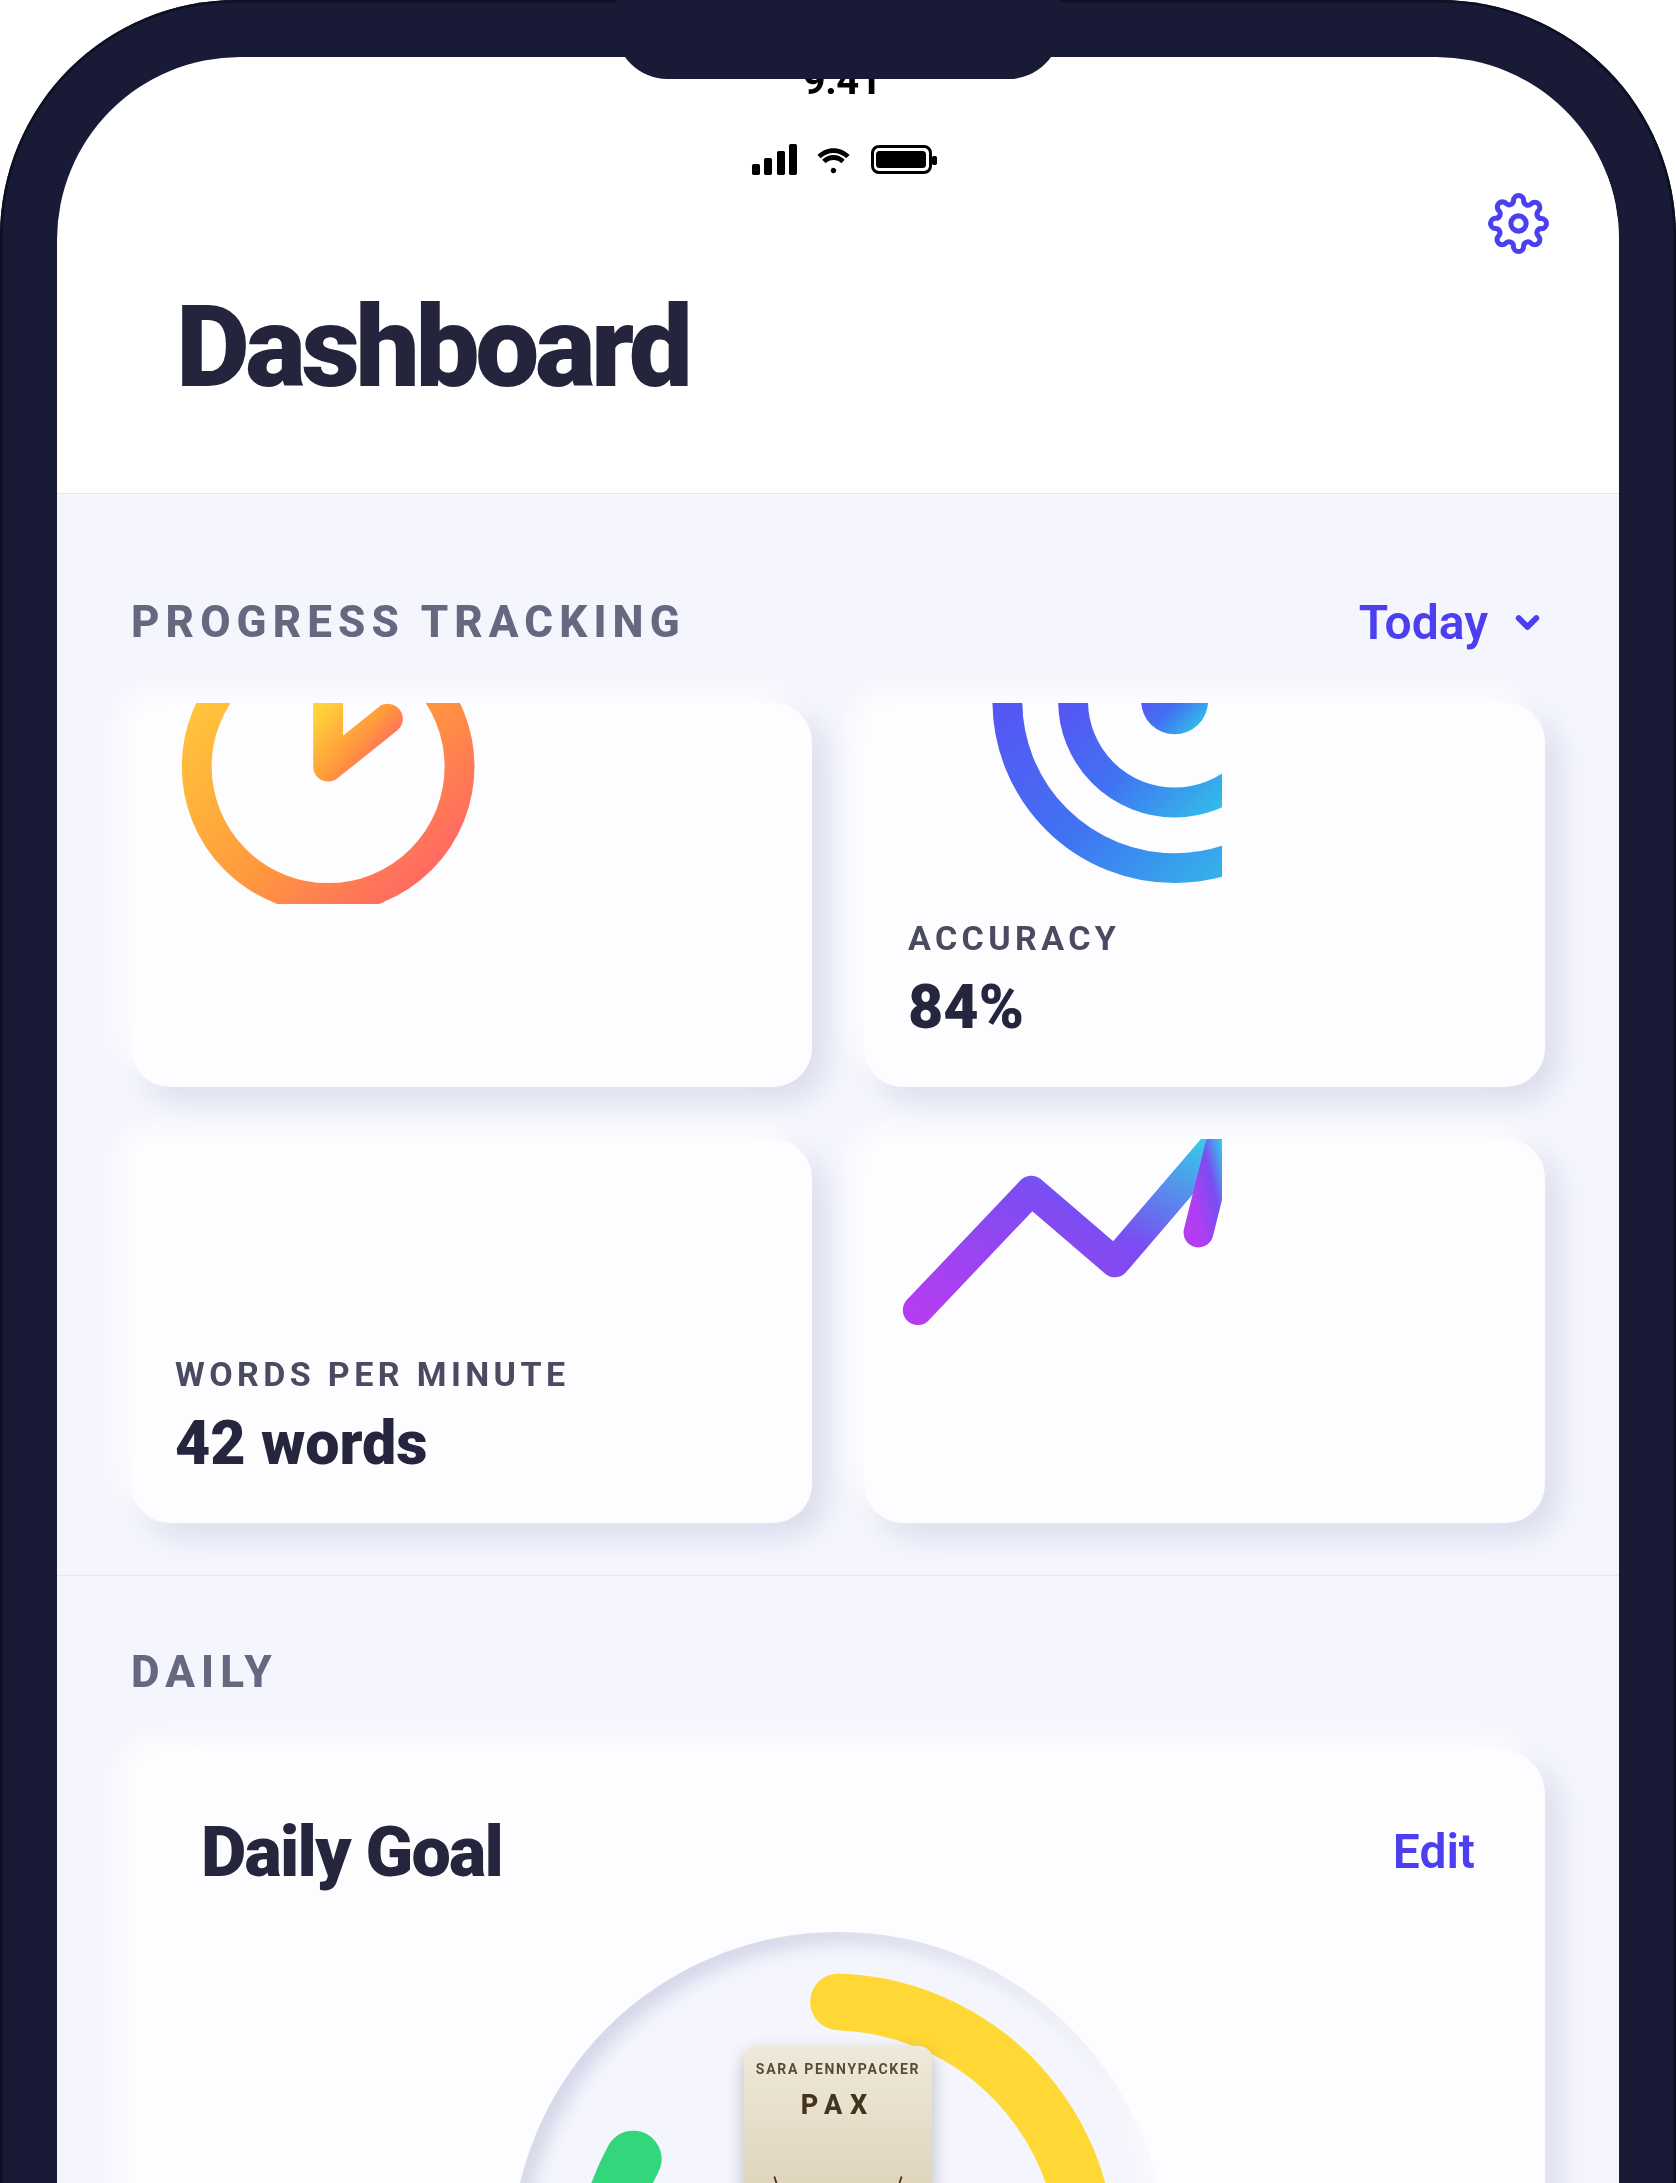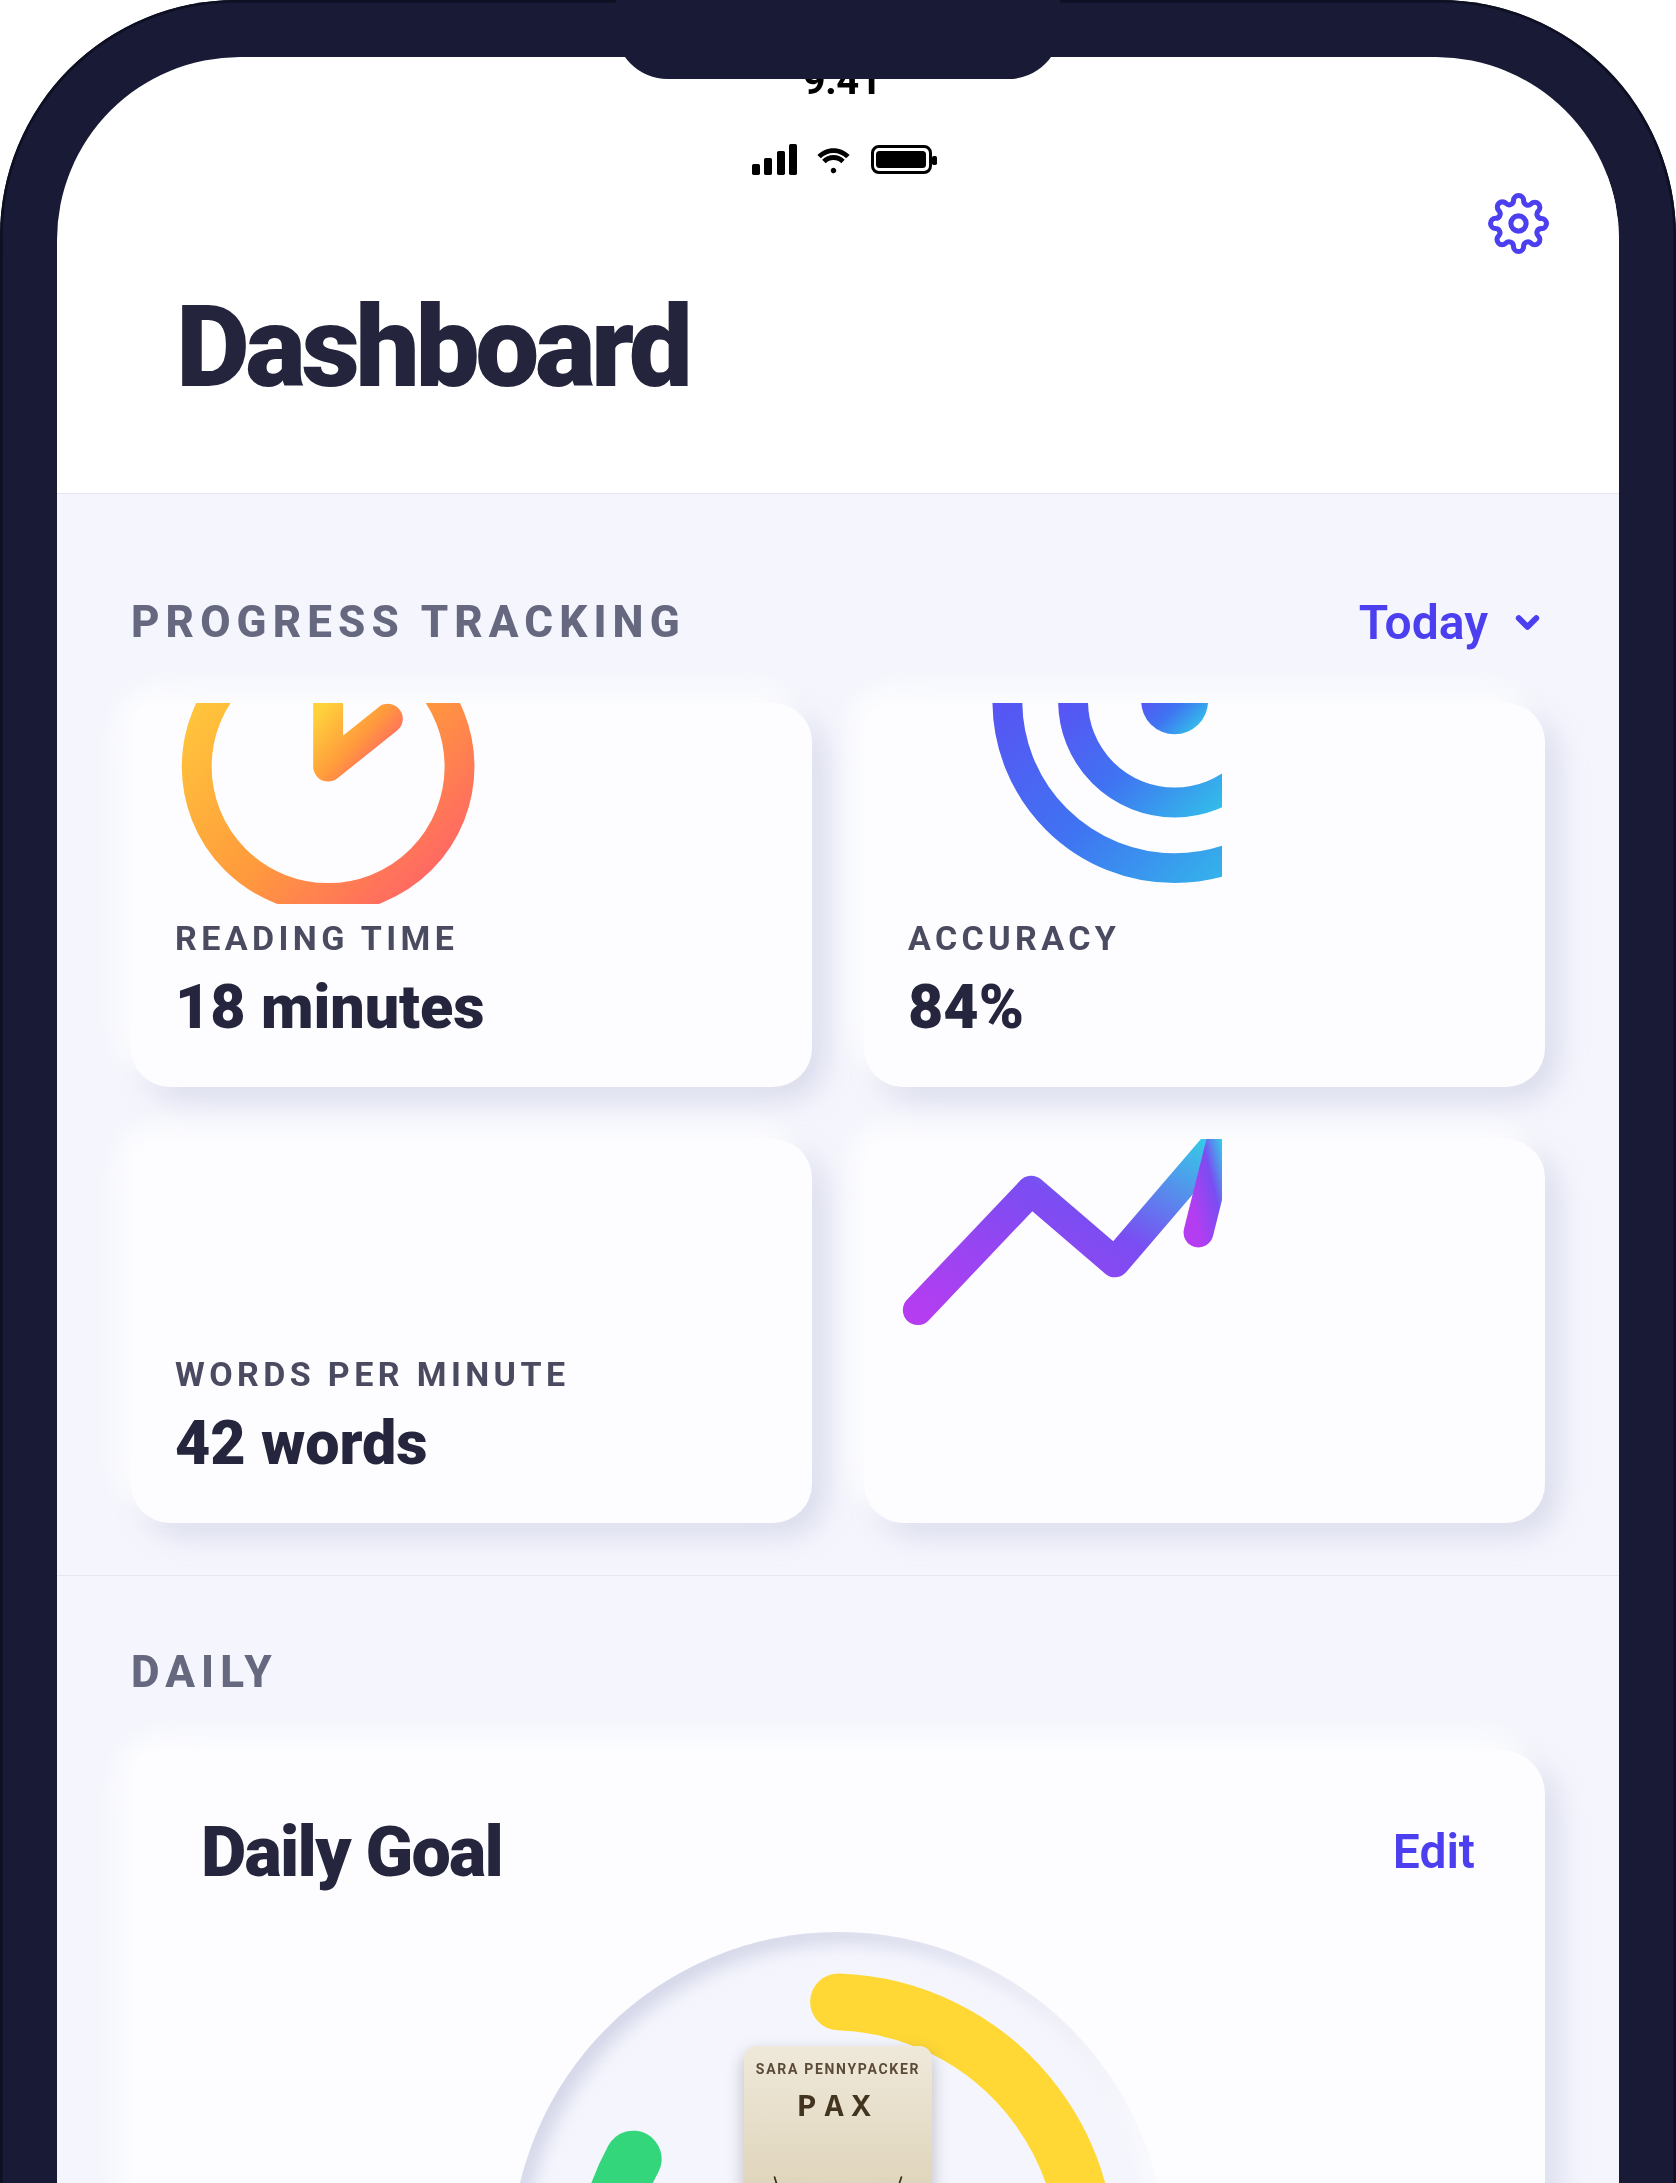--- a/index.html
+++ b/index.html
@@ -180,21 +180,21 @@
     display:flex; flex-direction:column; align-items:center; justify-content:flex-start;
     overflow:hidden;
   }
   .book-cover .bg {
     position:absolute; inset:0;
     background:
       radial-gradient(circle at 50% 120%, rgba(255,255,255,0.6), transparent 60%),
       linear-gradient(#efe9da 0%, #ded3b9 55%, #cbbd99 100%);
   }
   .book-author { position:relative; z-index:2; margin-top:15.7px; font-size:14px; letter-spacing:1.7px; color:#5b4a36; font-weight:700;}
-  .book-title { position:relative; z-index:2; margin-top:12.2px; font-size:32px; letter-spacing:7.9px; color:#433420; font-weight:800;font-family:Liberation Mono, monospace;}
+  .book-title { position:relative; z-index:2; margin-top:12.2px; font-size:27px; letter-spacing:7.9px; color:#433420; font-weight:800;}
   .twigs { position:absolute; inset:0; }
 
   
   svg { display:block; }
 </style>
 </head>
 <body>
 
 <div class="device">
   <div class="notch"></div>
@@ -249,24 +249,20 @@
               <defs>
                 <linearGradient id="g1" x1="0" y1="0" x2="1" y2="1">
                   <stop offset="0%" stop-color="#ffd23b"></stop>
                   <stop offset="55%" stop-color="#ff9a3c"></stop>
                   <stop offset="100%" stop-color="#ff5a6e"></stop>
                 </linearGradient>
               </defs>
               <circle cx="330" cy="150" r="220" fill="none" stroke="url(#g1)" stroke-width="50"></circle>
               <path d="M330 40 L330 150 L430 70" fill="none" stroke="url(#g1)" stroke-width="50" stroke-linecap="round" stroke-linejoin="round"></path>
             </svg>
-            <div class="card-bottom">
-              <div class="card-label">READING TIME</div>
-              <div class="card-value">18 minutes</div>
-            </div>
           </div>
 
           <div class="card">
             <svg class="card-art" viewBox="0 0 600 380">
               <defs>
                 <linearGradient id="g2" x1="0" y1="0" x2="1" y2="1">
                   <stop offset="0%" stop-color="#6a3df5"></stop>
                   <stop offset="55%" stop-color="#3f74f2"></stop>
                   <stop offset="100%" stop-color="#2ed7e6"></stop>
                 </linearGradient>

